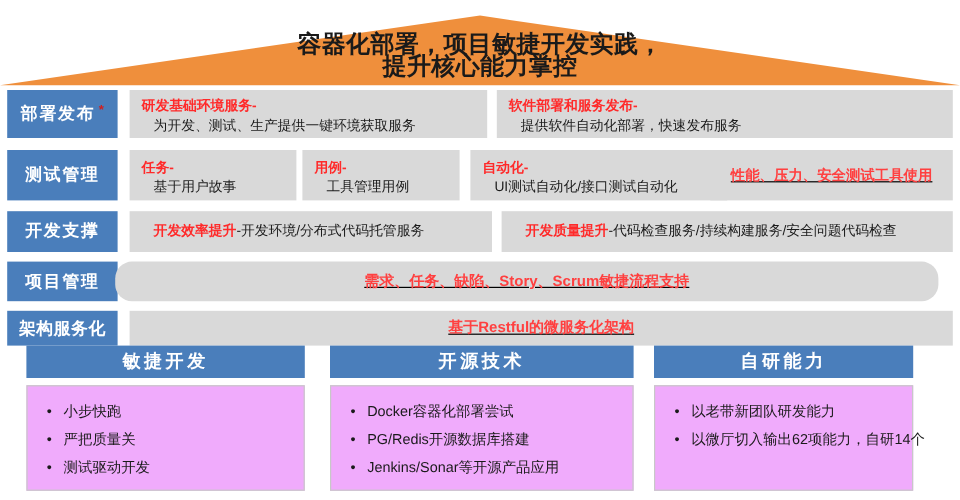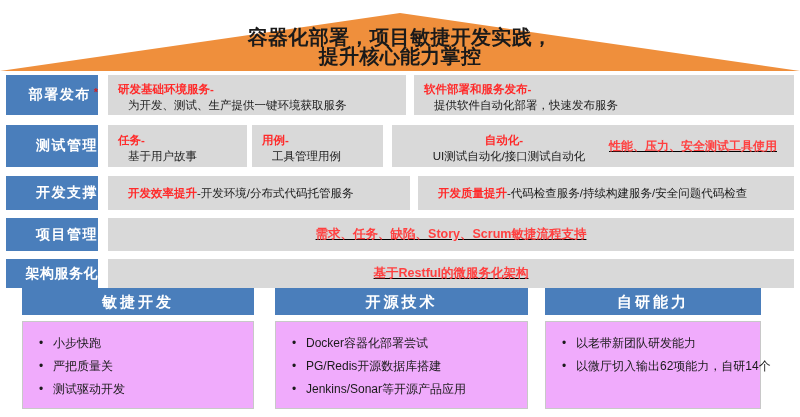--- a/index.html
+++ b/index.html
@@ -29,21 +29,21 @@
   
   .matrix{position:absolute;left:0;top:73px;width:800px;}
   .row{position:relative;width:800px;}
 
   .rowlabel{
     position:absolute;left:6px;
     background:#4a7ebb;
     color:#ffffff;
     font-size:14px;font-weight:bold;
     letter-spacing:1.5px;
-    display:flex;align-items:center;justify-content:flex-end;
+    display:flex;align-items:center;justify-content:center;
     box-sizing:border-box;
   }
   .rowlabel .star{
     color:#d11f1f;font-size:11px;font-weight:bold;
     margin-left:3px;line-height:1;position:relative;top:-3px;
     letter-spacing:0;
   }
 
   .card{
     position:absolute;
@@ -137,21 +137,21 @@
         <span>测试管理</span>
       </div>
       <div class="card" style="left:108px;top:52px;width:139px;height:42px;">
         <div class="ttl">任务-</div>
         <div class="sub">基于用户故事</div>
       </div>
       <div class="card" style="left:252px;top:52px;width:131px;height:42px;">
         <div class="ttl">用例-</div>
         <div class="sub">工具管理用例</div>
       </div>
-      <div class="card" style="left:392px;top:52px;width:214px;height:42px;text-align:center;">
+      <div class="card" style="left:392px;top:52px;width:214px;height:42px;">
         <div class="ttl">自动化-</div>
         <div class="sub">UI测试自动化/接口测试自动化</div>
       </div>
       <div class="card center" style="left:592px;top:52px;width:202px;height:42px;">
         <div class="onlyred">性能、压力、安全测试工具使用</div>
       </div>
     </div>
 
     <div class="row">
       <div class="rowlabel" style="top:103px;height:34px;width:92px;">
@@ -166,21 +166,21 @@
         <div class="sub">
           <span class="inline-red">开发质量提升</span><span class="inline-blk">-代码检查服务/持续构建服务/安全问题代码检查</span>
         </div>
       </div>
     </div>
 
     <div class="row">
       <div class="rowlabel" style="top:145px;height:33px;width:92px;">
         <span>项目管理</span>
       </div>
-      <div class="card center" style="left:108px;top:145px;width:686px;height:33px;">
+      <div class="card center" style="left:96px;top:145px;width:686px;height:33px;border-radius:14px;">
         <div class="centerred">需求、任务、缺陷、Story、Scrum敏捷流程支持</div>
       </div>
     </div>
 
     <div class="row">
       <div class="rowlabel" style="top:186px;height:29px;width:92px;letter-spacing:0.5px;">
         <span>架构服务化</span>
       </div>
       <div class="card center" style="left:108px;top:186px;width:686px;height:29px;">
         <div class="centerred">基于Restful的微服务化架构</div>

